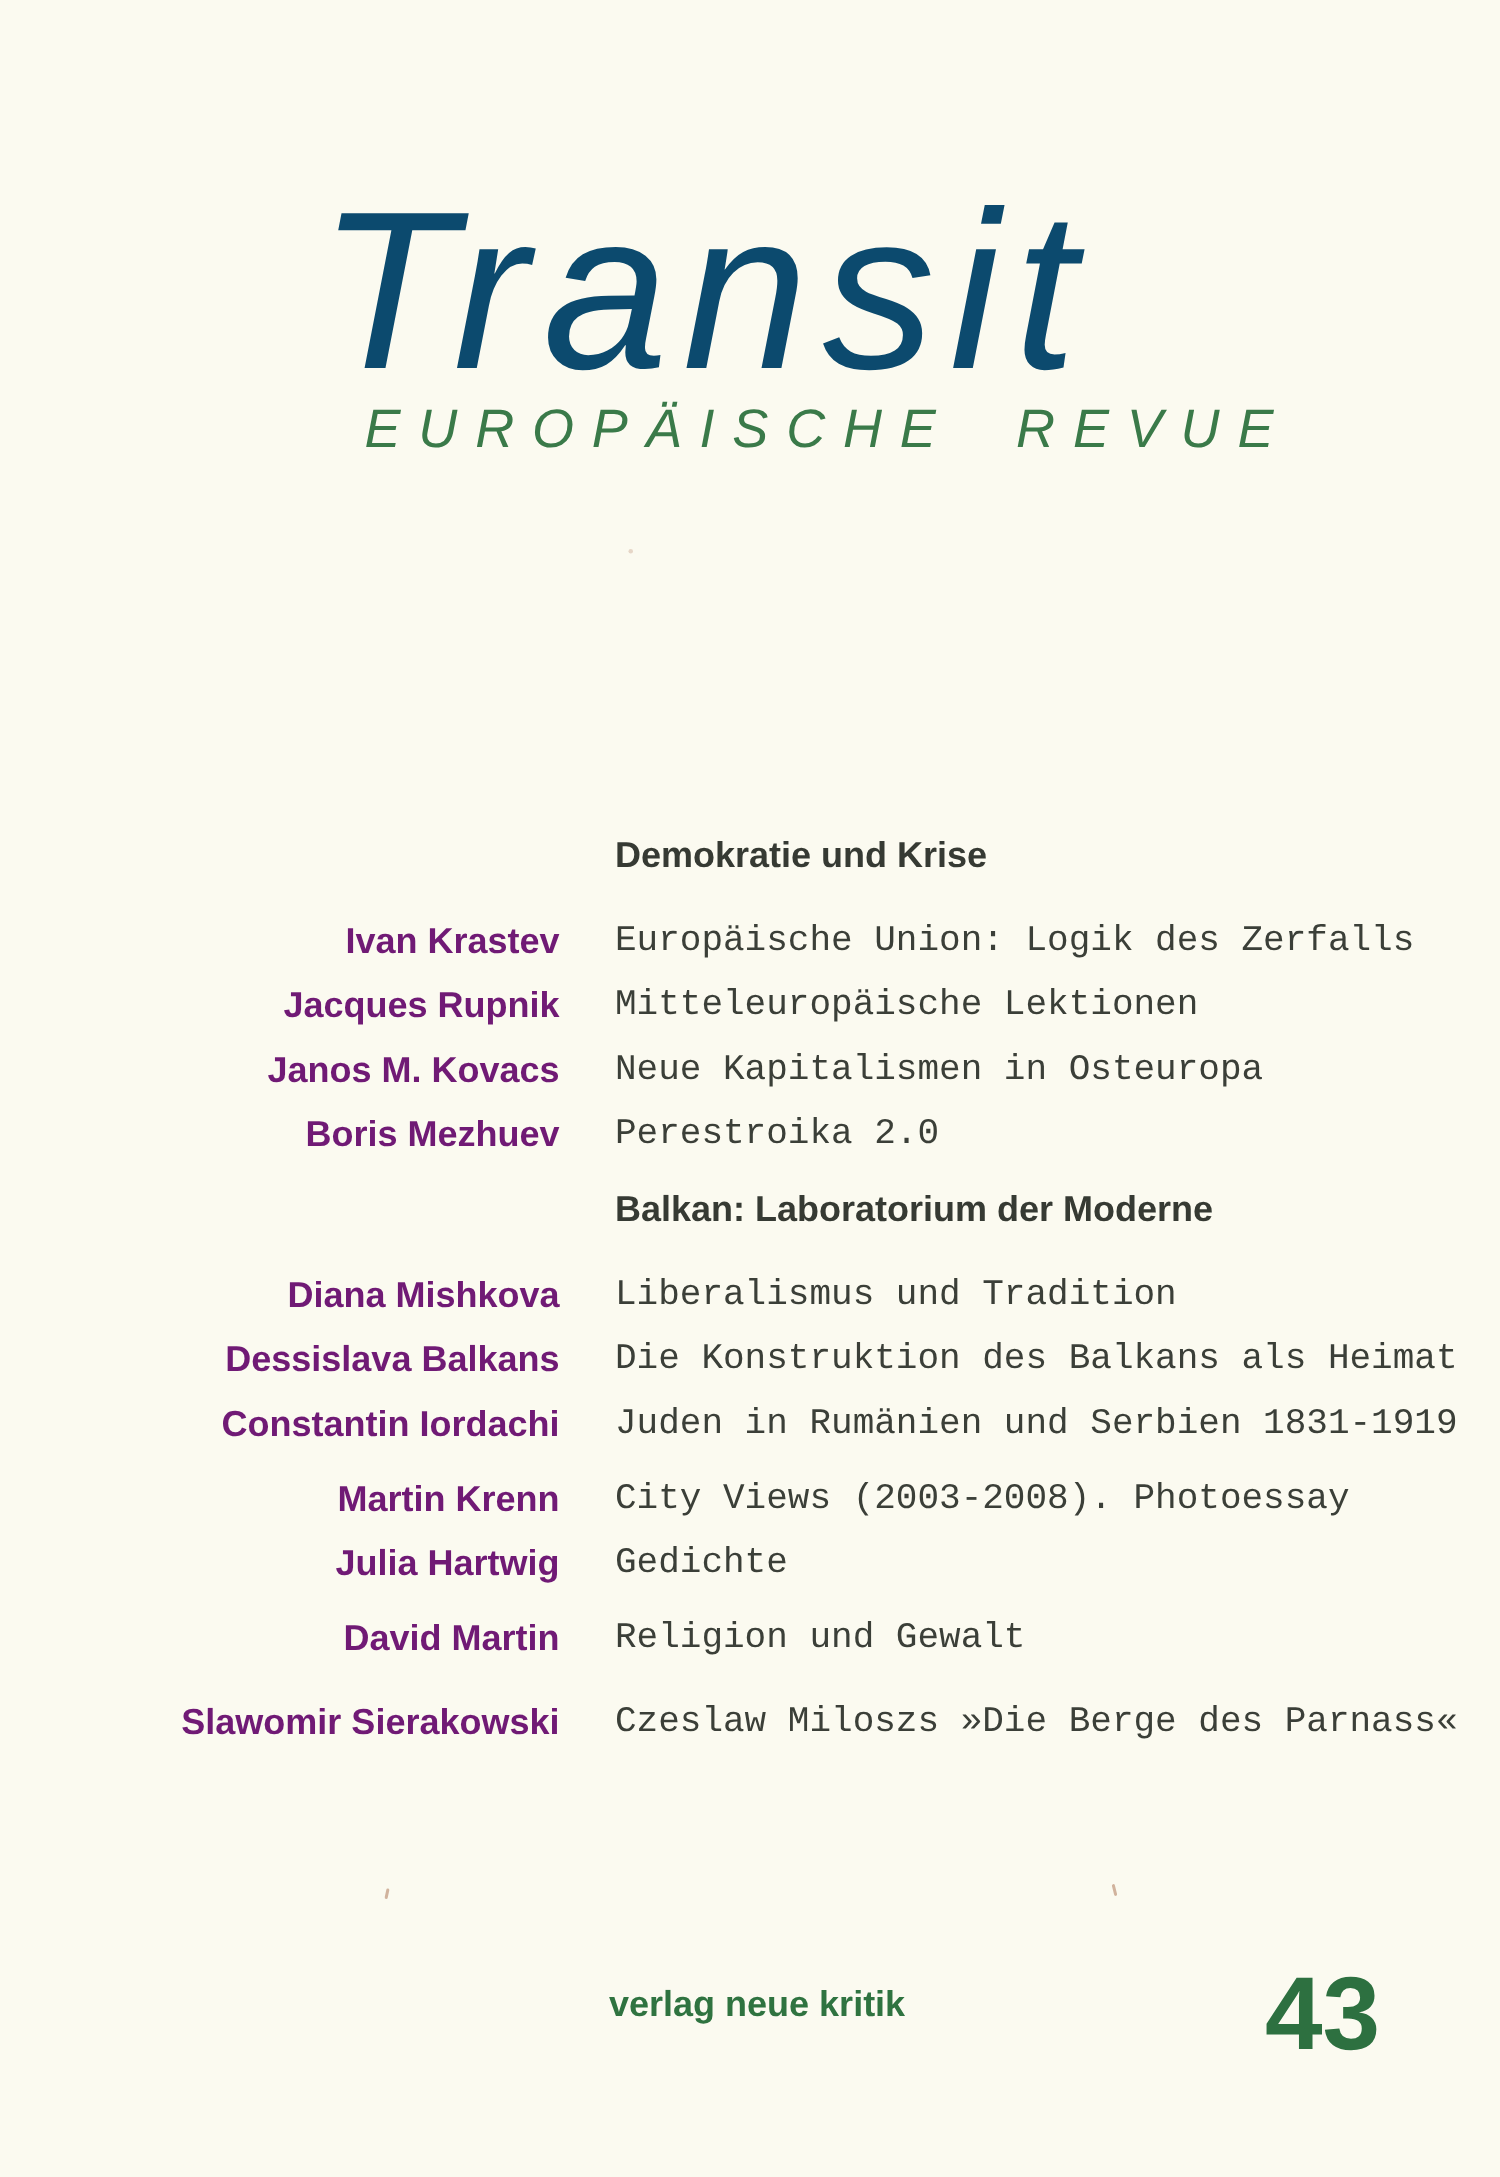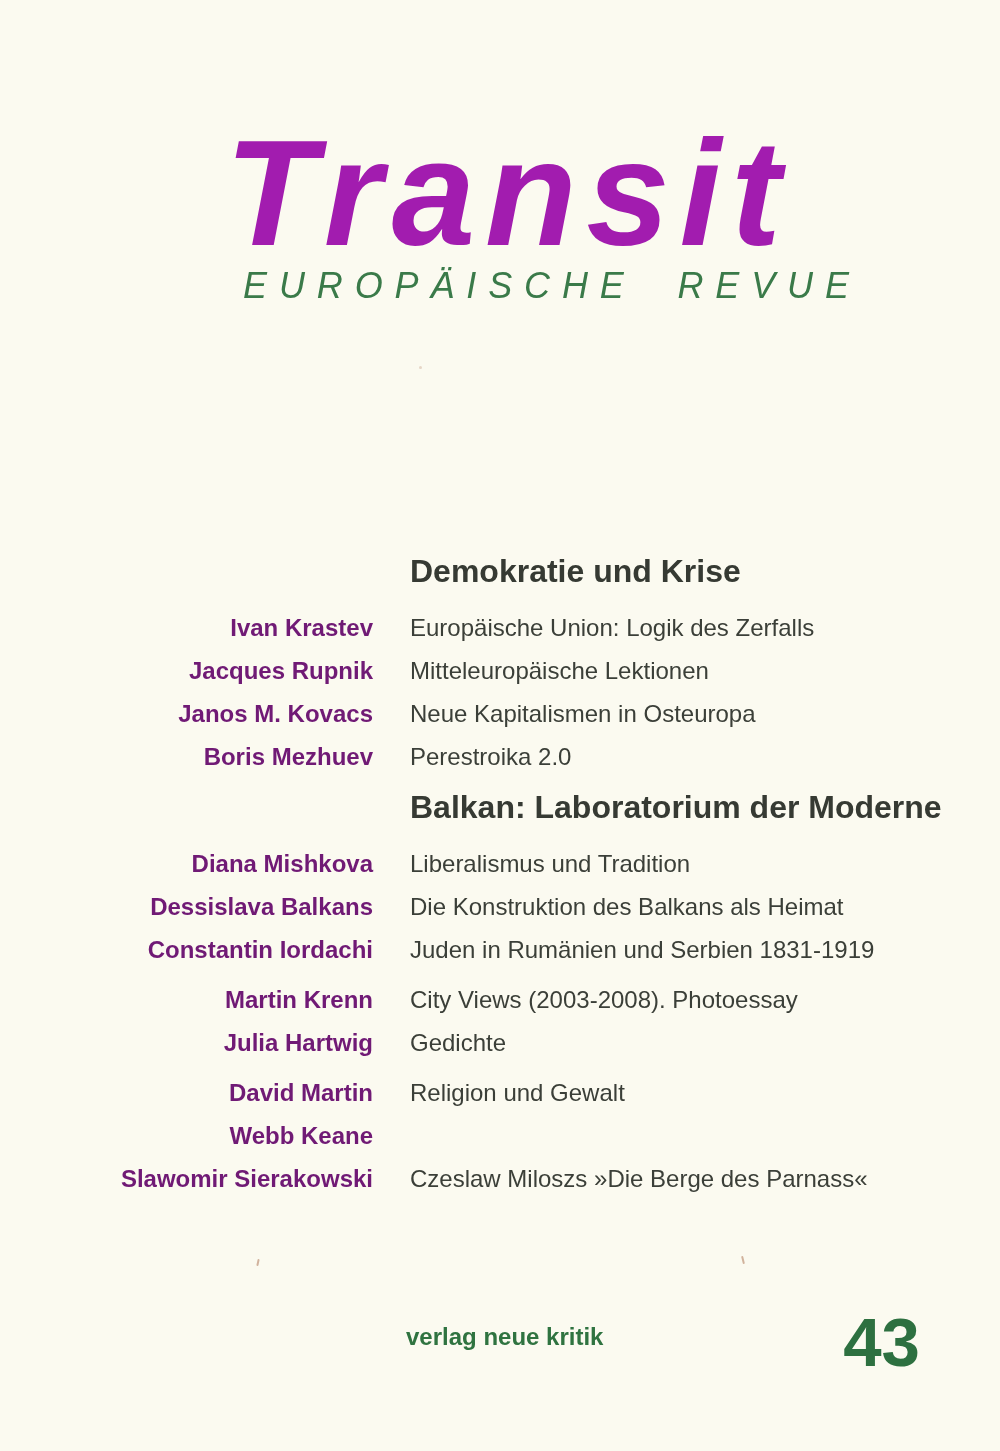--- a/index.html
+++ b/index.html
@@ -17,29 +17,29 @@
 
   
   .masthead {
     position: absolute;
     left: 0;
     top: 0;
     width: 1000px;
   }
   .masthead-title {
     position: absolute;
-    left: 225px;
+    left: 212px;
     top: 118px;
     margin: 0;
     font-size: 150px;
     line-height: 1;
-    font-weight: bold;
+    font-weight: normal;
     font-style: italic;
     letter-spacing: 0.065em;
-    color: #a21caf;
+    color: #0c4a6e;
   }
   .masthead-subtitle {
     position: absolute;
     left: 243px;
     top: 266px;
     font-size: 36px;
     line-height: 1.1;
     font-style: italic;
     font-weight: normal;
     letter-spacing: 0.33em;
@@ -55,21 +55,21 @@
     width: 1000px;
   }
   .toc-section {
     margin: 0 0 20px 0;
   }
   .toc-heading {
     display: grid;
     grid-template-columns: 373px 1fr;
     column-gap: 37px;
     margin: 0 12px 27px 0;
-    font-size: 32px;
+    font-size: 24px;
     line-height: 30px;
     font-weight: bold;
     color: #363a33;
   }
   .toc-heading .spacer { }
   .toc-row {
     display: grid;
     grid-template-columns: 373px 1fr;
     column-gap: 37px;
     margin: 0 0 13px 0;
@@ -78,20 +78,21 @@
     color: #3b3f38;
   }
   .toc-author {
     text-align: right;
     font-weight: bold;
     color: #701a75;
   }
   .toc-title {
     text-align: left;
     font-weight: normal;
+    font-family: Liberation Mono, monospace;
   }
 
   
   .footer-publisher {
     position: absolute;
     left: 406px;
     top: 1325px;
     font-size: 24px;
     line-height: 1;
     font-weight: bold;
@@ -174,21 +175,20 @@
         <span class="toc-author">Julia Hartwig</span>
         <span class="toc-title">Gedichte</span>
       </div>
     </section>
     <section class="toc-section">
       <div class="toc-row">
         <span class="toc-author">David Martin</span>
         <span class="toc-title">Religion und Gewalt</span>
       </div>
       <div class="toc-row">
-        <span class="toc-author">Webb Keane</span>
       </div>
       <div class="toc-row">
         <span class="toc-author">Slawomir Sierakowski</span>
         <span class="toc-title">Czeslaw Miloszs »Die Berge des Parnass«</span>
       </div>
     </section>
   </main>
 
 <footer>
   <div class="footer-publisher">verlag neue kritik</div>

